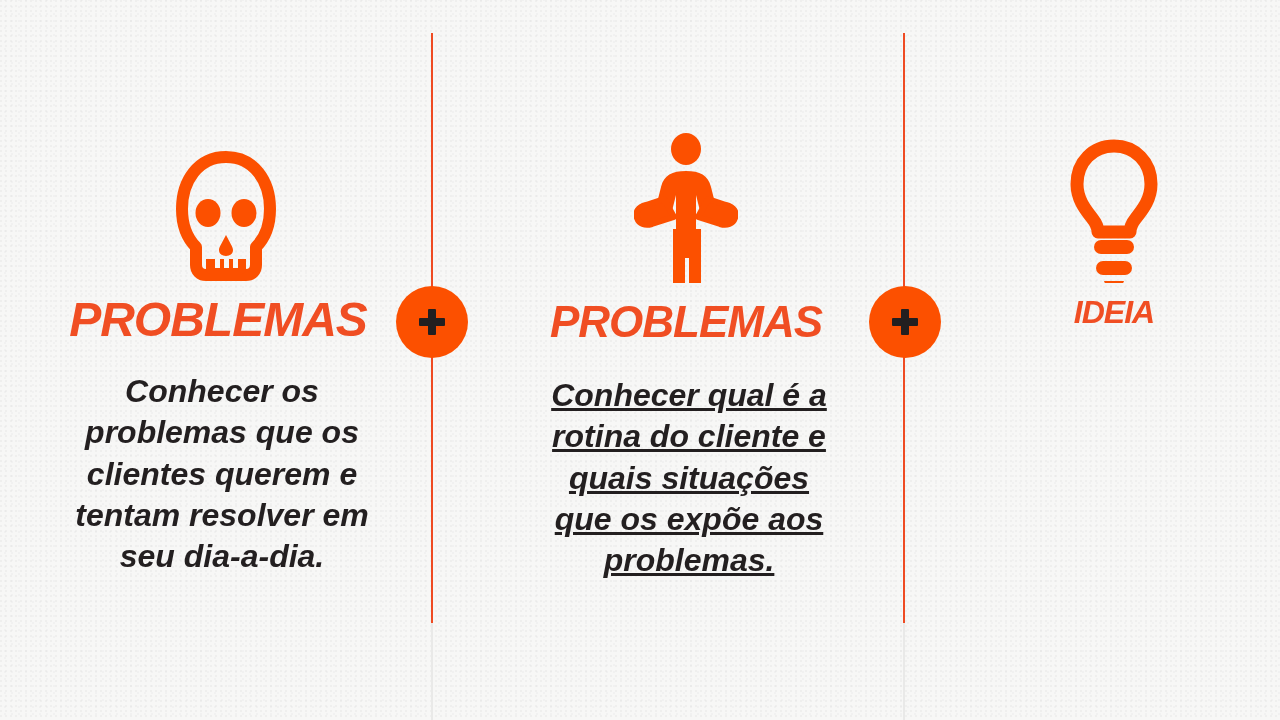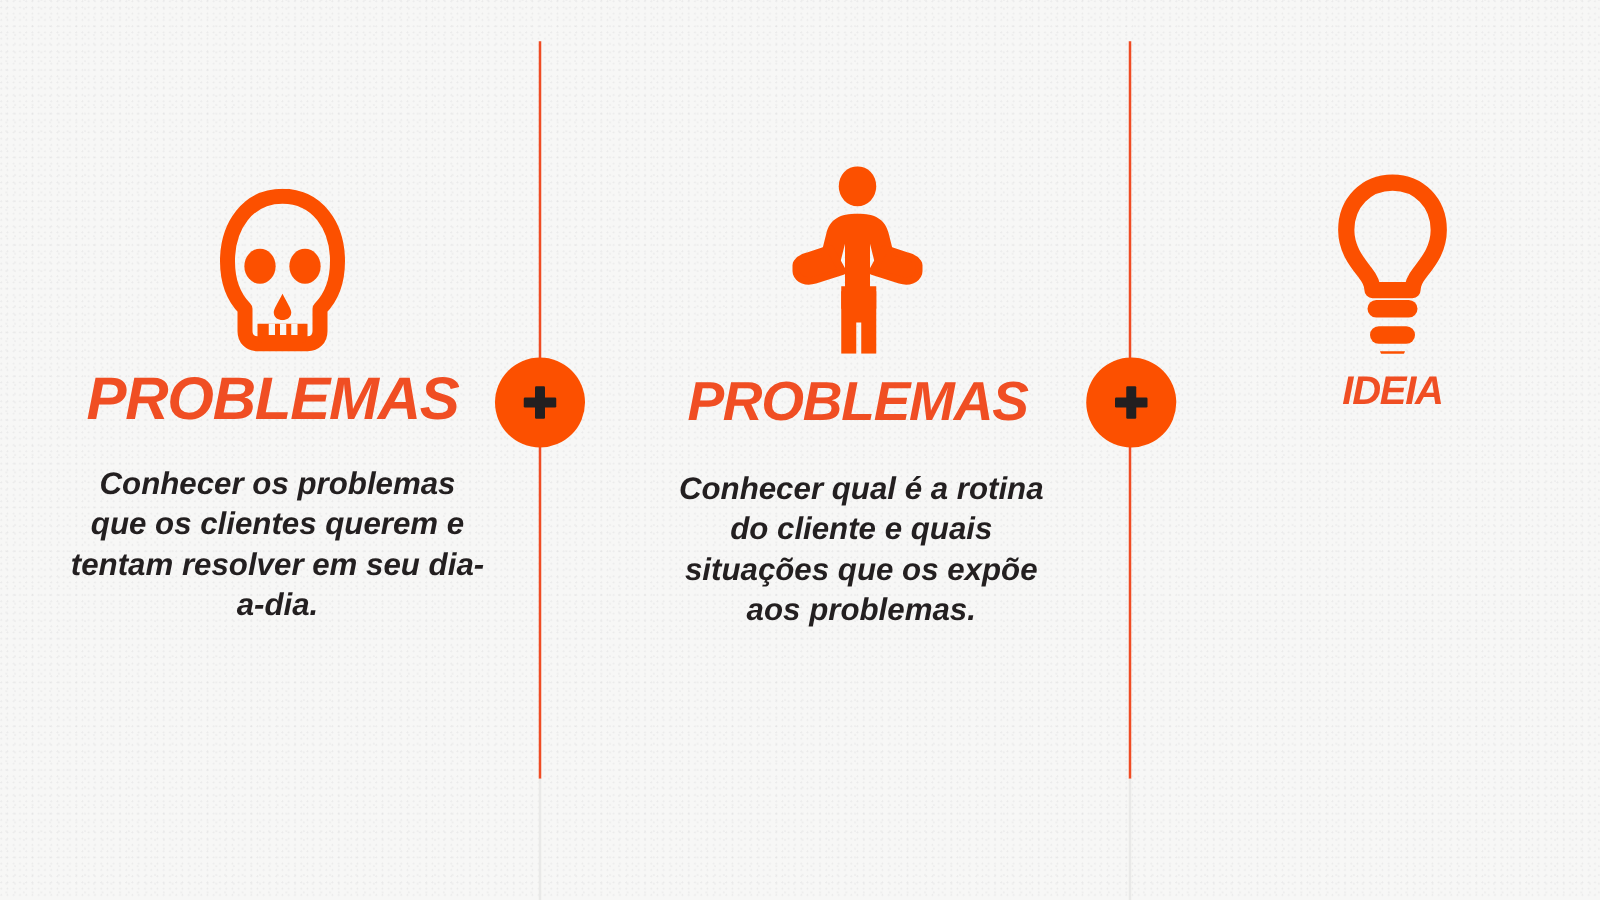--- a/index.html
+++ b/index.html
@@ -127,26 +127,26 @@
   .c1 .heading { font-size: 48px; left: -6px; }
   .c2 .heading { font-size: 44px; top: 300px; left: 0px; }
   .c3 .heading { font-size: 32px; left: 0px; }
 
   .body-text {
     position: absolute;
     top: 371px;
     color: #231f20;
     font-weight: 700;
     font-style: italic;
-    font-size: 25px;
+    font-size: 32px;
     line-height: 1.29;
     text-align: center;
   }
   .c1 .body-text { left: 30px;  width: 336px; }
-  .c2 .body-text { left: 55px;  width: 296px; top: 375px; }
+  .c2 .body-text { left: 55px;  width: 296px; top: 375px; text-decoration: underline; }
   .c3 .body-text { left: 48px;  width: 322px; }
 
   svg { display: block; }
 </style>
 </head>
 <body>
 
 <div id="slide">
 
   <div class="divider d1"></div>

